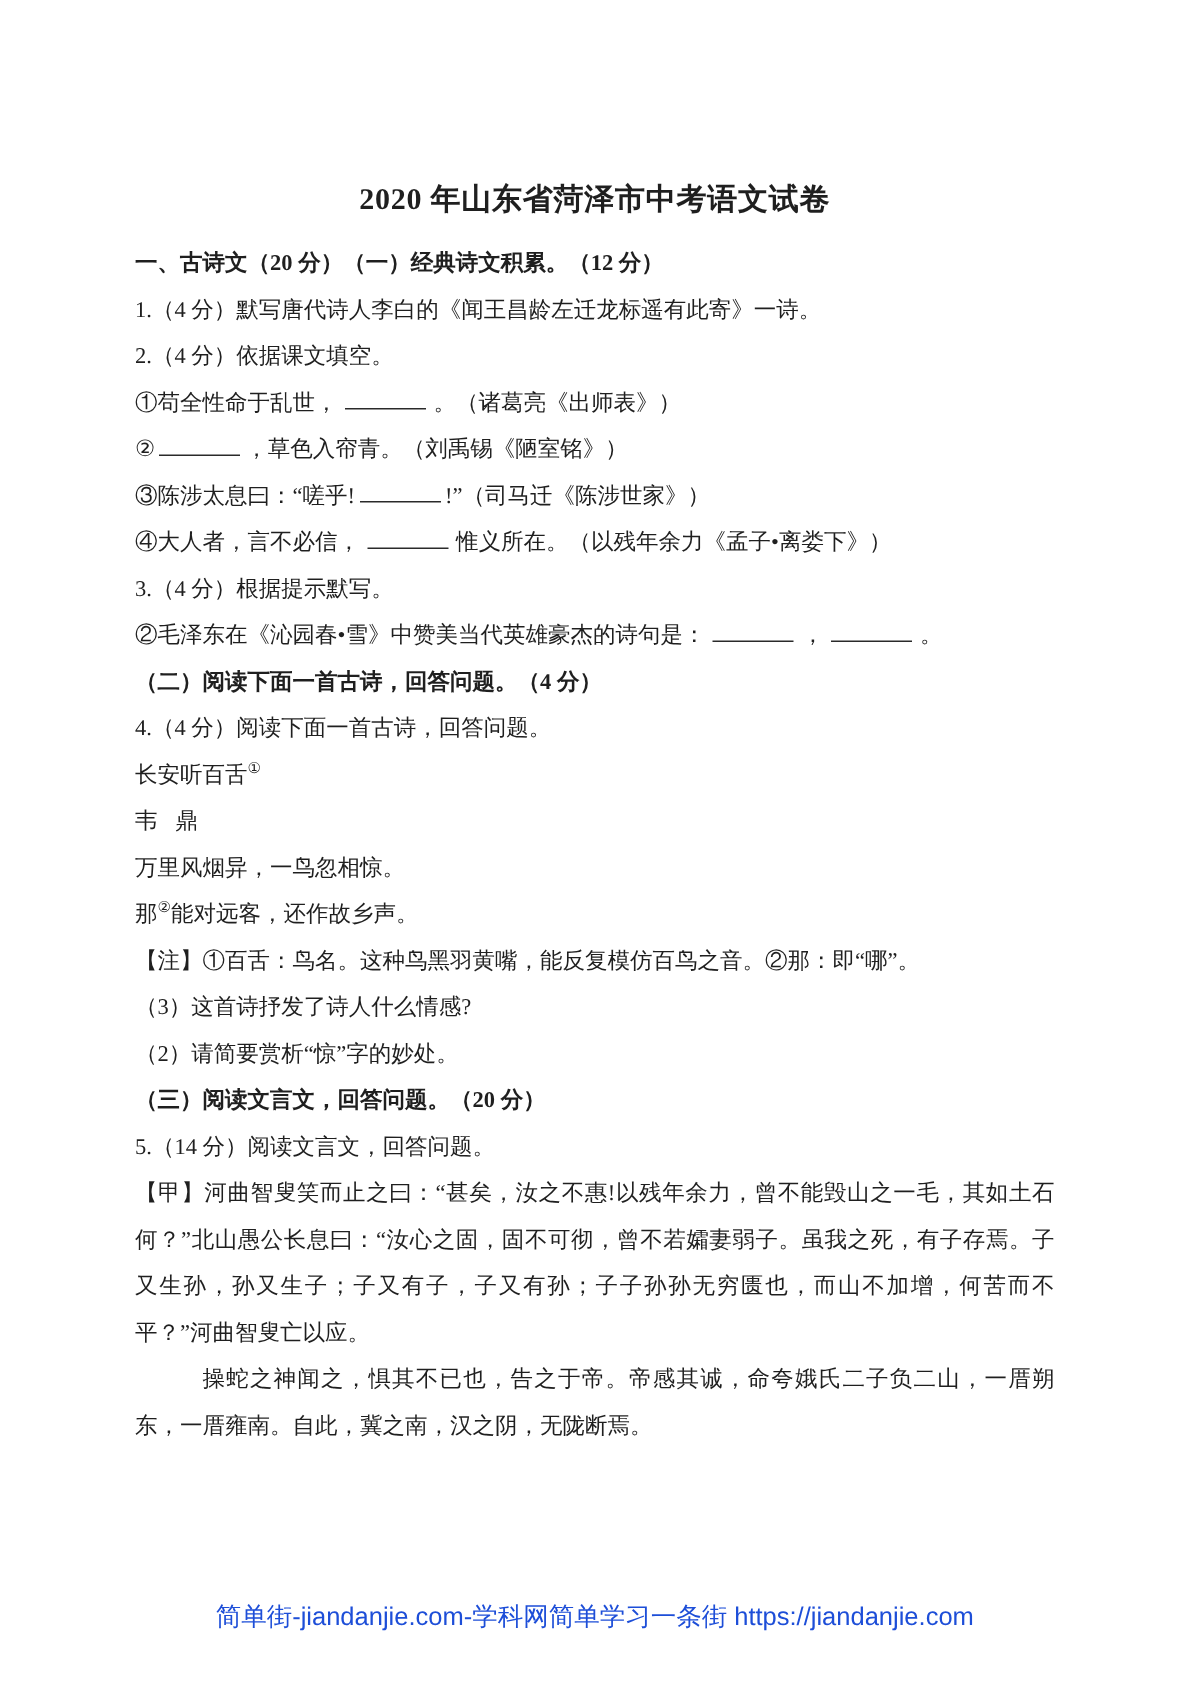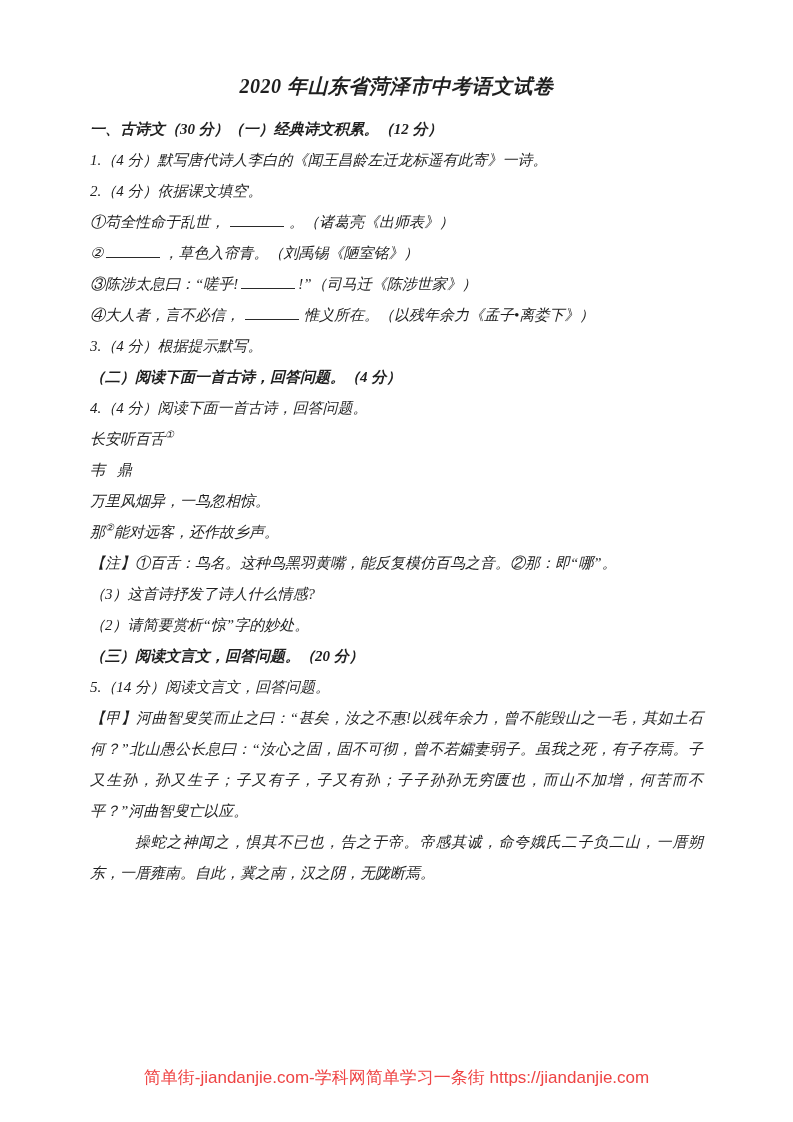--- a/index.html
+++ b/index.html
@@ -1,21 +1,21 @@
 <!DOCTYPE html>
 <html><head>
 <meta charset="utf-8">
 <style>
   html,body{margin:0;padding:0;background:#ffffff;}
   body{
     width:793px;height:1122px;position:relative;overflow:hidden;
     font-family:"Liberation Serif","DejaVu Serif",serif;
     color:#1f1f1f;
   }
-  .page{padding:71px 90px 0 90px;font-style:italic;}
+  .page{padding:118px 90px 0 90px;}
   .doc-title{
     font-size:20px;font-weight:bold;text-align:center;
     line-height:30px;margin:0 0 13px 0;letter-spacing:.5px;
   }
   .content{font-size:15px;line-height:31px;}
   .content p{margin:0;}
   .bold{font-weight:bold;}
   .indent{margin-left:23px;}
   .justify{text-align:justify;text-justify:inter-ideograph;}
   .first-indent{text-indent:45px;}
@@ -24,42 +24,43 @@
     border-bottom:1px solid #2a2a2a;margin:0 5px;
     vertical-align:baseline;
   }
   .blank.tight{margin:0 3px;}
   sup{font-size:10px;line-height:0;vertical-align:6px;}
   .poem{text-align:left;}
   .poem p{margin:0;}
   .author{letter-spacing:4px;}
   .footer{
     position:absolute;top:1064px;left:0;width:100%;
-    text-align:center;color:#ef4444;font-size:17px;line-height:28px;
+    text-align:center;color:#1d4ed8;font-size:17px;line-height:28px;
     font-family:"Liberation Sans","DejaVu Sans",sans-serif;
   }
 </style>
 </head>
 <body>
 
 <div class="page">
   <h1 class="doc-title">2020 年山东省菏泽市中考语文试卷</h1>
 
   <div class="content">
-    <p class="bold">一、古诗文（30 分）（一）经典诗文积累。（12 分）</p>
+    <p class="bold">一、古诗文（20 分）（一）经典诗文积累。（12 分）</p>
 
     <p>1.（4 分）默写唐代诗人李白的《闻王昌龄左迁龙标遥有此寄》一诗。</p>
 
     <p>2.（4 分）依据课文填空。</p>
     <p class="indent"><span>①苟全性命于乱世，</span><span class="blank"></span><span>。（诸葛亮《出师表》）</span></p>
     <p class="indent"><span>②</span><span class="blank tight"></span><span>，草色入帘青。（刘禹锡《陋室铭》）</span></p>
     <p class="indent"><span>③陈涉太息曰：“嗟乎!</span><span class="blank tight"></span><span>!”（司马迁《陈涉世家》）</span></p>
     <p class="indent"><span>④大人者，言不必信，</span><span class="blank"></span><span>惟义所在。（以残年余力《孟子•离娄下》）</span></p>
 
     <p>3.（4 分）根据提示默写。</p>
+    <p class="indent"><span>②毛泽东在《沁园春•雪》中赞美当代英雄豪杰的诗句是：</span><span class="blank"></span><span>，</span><span class="blank"></span><span>。</span></p>
 
     <p class="bold">（二）阅读下面一首古诗，回答问题。（4 分）</p>
 
     <p>4.（4 分）阅读下面一首古诗，回答问题。</p>
 
     <div class="poem">
       <p><span>长安听百舌</span><sup>①</sup></p>
       <p class="author">韦 鼎</p>
       <p>万里风烟异，一鸟忽相惊。</p>
       <p><span>那</span><sup>②</sup><span>能对远客，还作故乡声。</span></p>

